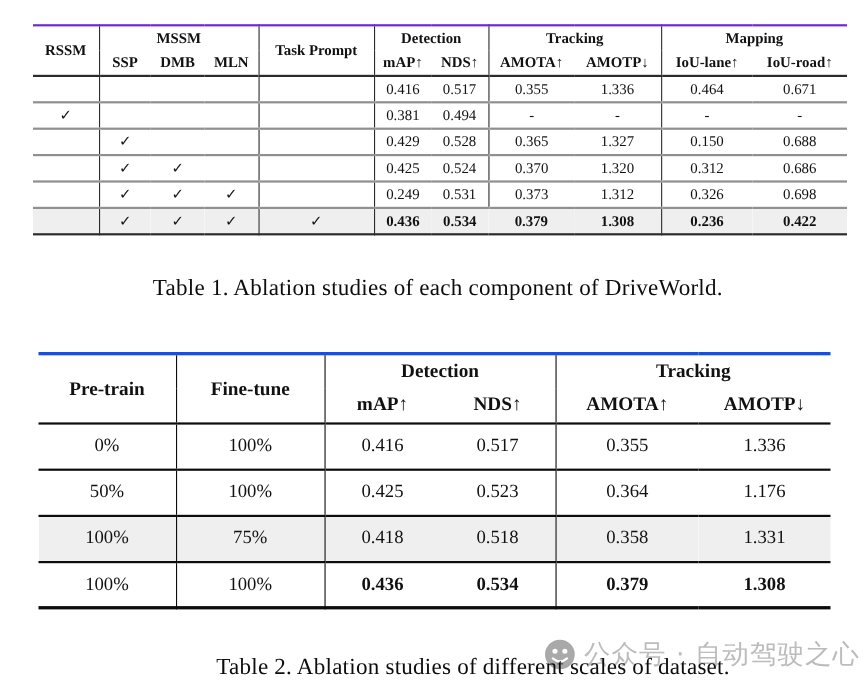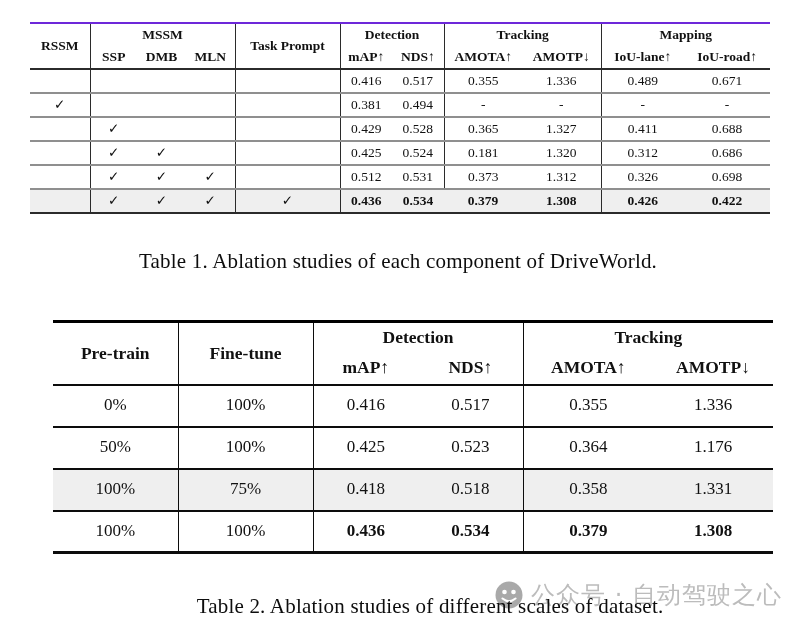--- a/index.html
+++ b/index.html
@@ -31,23 +31,23 @@
   
   .caption {
     position:absolute; left:4px; width:788px; text-align:center;
     font-size:21px; color:#0d0d0d; letter-spacing:0.2px;
   }
   .cap1 { top:249px; }
   .cap2 { top:594px; z-index:2;padding-left:32px; }
 
   
   table.t2 {
-    position:absolute; left:53px; top:320px; width:720px;
+    position:absolute; left:35px; top:320px; width:720px;
     border-collapse:collapse; table-layout:fixed;
-    border-top:3px solid #000000; border-bottom:3px solid #0c0c0c;
+    border-top:3px solid #1d4ed8; border-bottom:3px solid #0c0c0c;
   }
   .t2 th, .t2 td {
     padding:0; margin:0; text-align:center; vertical-align:middle;
     font-size:17px; line-height:1.1; white-space:nowrap; overflow:hidden;
   }
   .t2 thead th { font-weight:bold; font-size:17.5px; }
   .t2 thead tr.grp { height:31px; }
   .t2 thead tr.sub { height:32px; }
   .t2 thead tr:last-child th, .t2 thead th[rowspan] { border-bottom:2px solid #0c0c0c; }
   .t2 tbody tr { height:42px; }
@@ -107,21 +107,21 @@
     <tr>
       <td class="vr"></td>
       <td></td>
       <td></td>
       <td class="vr"></td>
       <td class="vr"></td>
       <td>0.416</td>
       <td class="vr">0.517</td>
       <td>0.355</td>
       <td class="vr">1.336</td>
-      <td>0.489</td>
+      <td>0.464</td>
       <td>0.671</td>
     </tr>
     <tr>
       <td class="vr">✓</td>
       <td></td>
       <td></td>
       <td class="vr"></td>
       <td class="vr"></td>
       <td>0.381</td>
       <td class="vr">0.494</td>
@@ -133,60 +133,60 @@
     <tr>
       <td class="vr"></td>
       <td>✓</td>
       <td></td>
       <td class="vr"></td>
       <td class="vr"></td>
       <td>0.429</td>
       <td class="vr">0.528</td>
       <td>0.365</td>
       <td class="vr">1.327</td>
-      <td>0.411</td>
+      <td>0.150</td>
       <td>0.688</td>
     </tr>
     <tr>
       <td class="vr"></td>
       <td>✓</td>
       <td>✓</td>
       <td class="vr"></td>
       <td class="vr"></td>
       <td>0.425</td>
       <td class="vr">0.524</td>
-      <td>0.181</td>
+      <td>0.370</td>
       <td class="vr">1.320</td>
       <td>0.312</td>
       <td>0.686</td>
     </tr>
     <tr>
       <td class="vr"></td>
       <td>✓</td>
       <td>✓</td>
       <td class="vr">✓</td>
       <td class="vr"></td>
-      <td>0.512</td>
+      <td>0.249</td>
       <td class="vr">0.531</td>
       <td>0.373</td>
       <td class="vr">1.312</td>
       <td>0.326</td>
       <td>0.698</td>
     </tr>
     <tr class="hl">
       <td class="vr"></td>
       <td>✓</td>
       <td>✓</td>
       <td class="vr">✓</td>
       <td class="vr">✓</td>
       <td class="b">0.436</td>
       <td class="b">0.534</td>
       <td class="b">0.379</td>
       <td class="vr b">1.308</td>
-      <td class="b">0.426</td>
+      <td class="b">0.236</td>
       <td class="b">0.422</td>
     </tr>
   </tbody>
 </table>
 
 <div class="caption cap1">Table 1. Ablation studies of each component of DriveWorld.</div>
 
 <table class="t2">
   <colgroup>
     <col style="width:125px">

